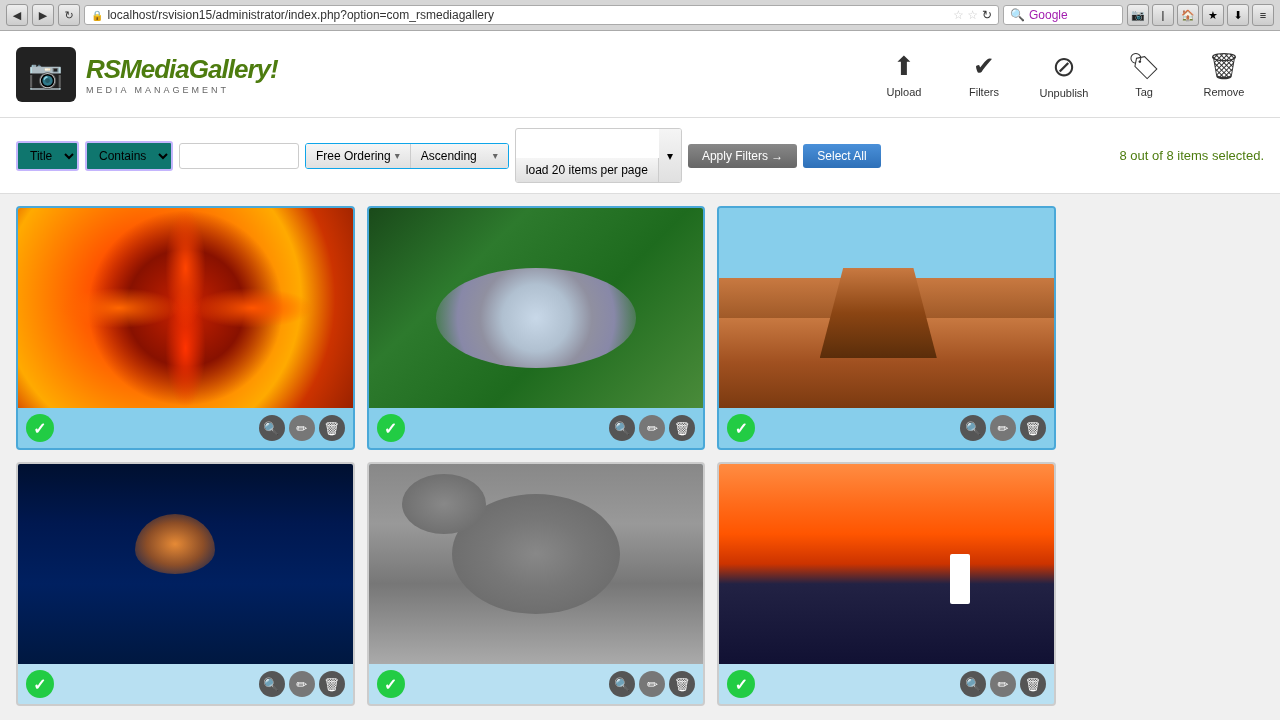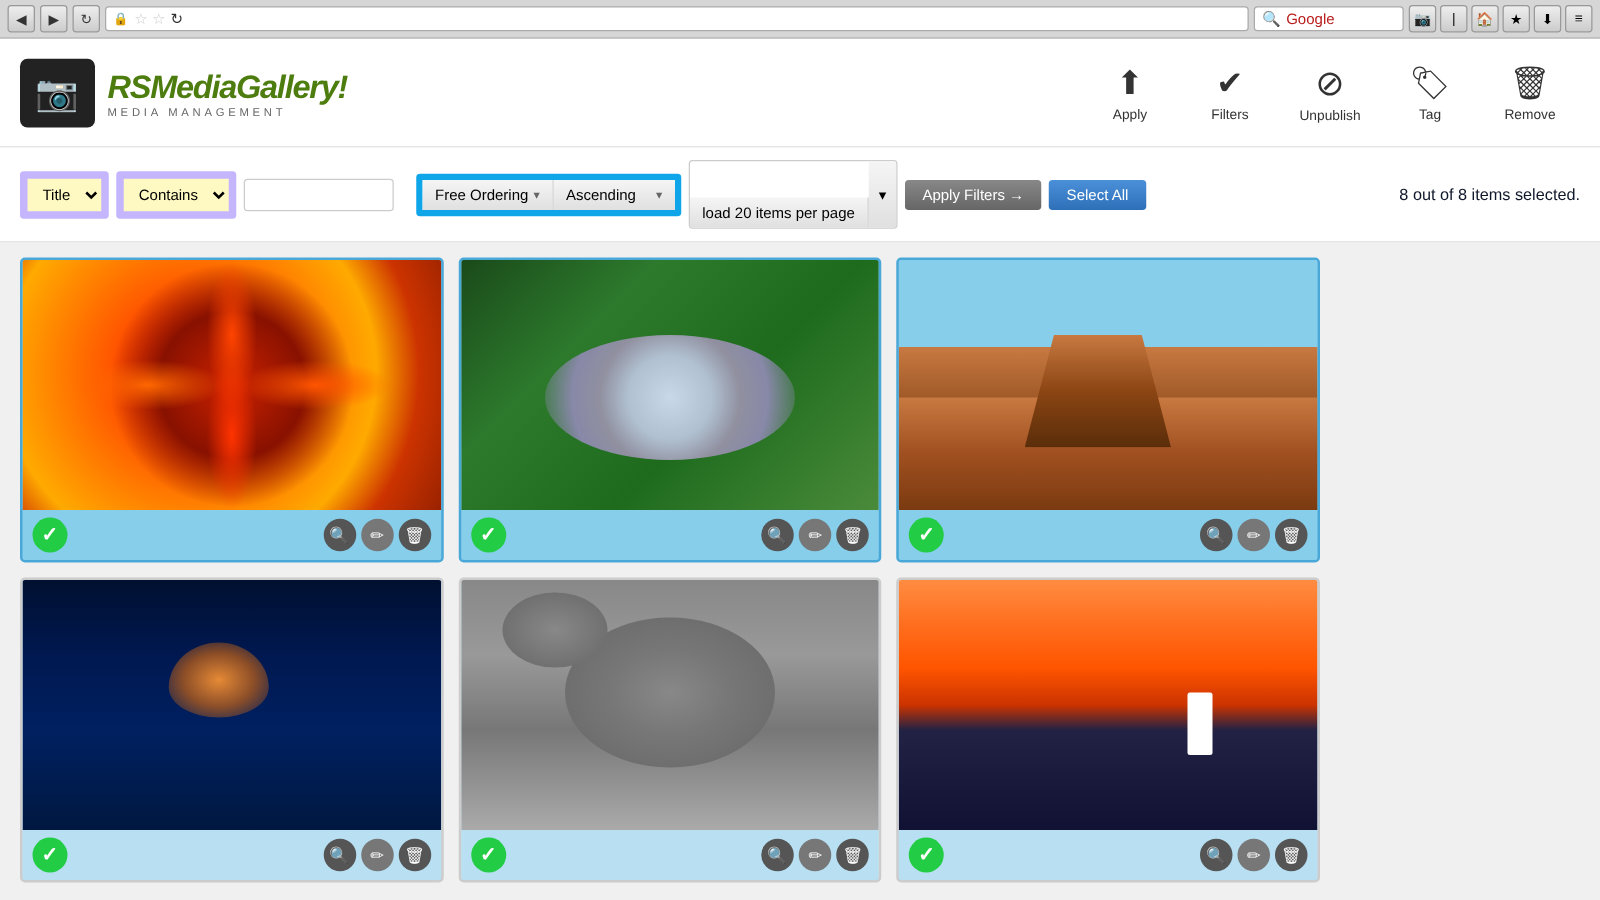--- a/index.html
+++ b/index.html
@@ -110,39 +110,38 @@
     .filter-bar {
       background: white;
       border-bottom: 1px solid #ddd;
       padding: 10px 16px;
       display: flex;
       align-items: center;
       gap: 6px;
     }
     .filter-select {
       padding: 5px 8px;
-      border: 6px solid #c4b5fd;
-      border-radius: 3px;
-      background: #fef9c3;
+      border: 2px solid #c4b5fd;
+      border-radius: 3px;
+      background: #0f766e;
       font-size: 12px;
       cursor: pointer;
     }
     .filter-input {
       padding: 5px 8px;
       border: 1px solid #ccc;
       border-radius: 3px;
       width: 120px;
       font-size: 12px;
     }
     .ordering-group {
       display: flex;
-      border: 5px solid #0ea5e9;
+      border: 1px solid #0ea5e9;
       border-radius: 3px;
       overflow: hidden;
-      margin-left: 12px;
     }
     .ordering-btn {
       padding: 5px 10px;
       background: linear-gradient(to bottom, #f5f5f5, #e0e0e0);
       border: none;
       border-right: 1px solid #ccc;
       font-size: 12px;
       cursor: pointer;
       display: flex; align-items: center; gap: 4px;
     }
@@ -187,21 +186,21 @@
       background: linear-gradient(to bottom, #4a90d9, #2e70b8);
       color: white;
       border: none;
       border-radius: 3px;
       font-size: 12px;
       cursor: pointer;
     }
     .items-selected {
       margin-left: auto;
       font-size: 13px;
-      color: #0f172a;
+      color: #4d7c0f;
     }
 
     
     .gallery-container {
       padding: 12px 16px;
       background: #f0f0f0;
     }
     .gallery-grid {
       display: grid;
       grid-template-columns: repeat(3, 1fr);
@@ -355,27 +354,28 @@
   </style>
 </head>
 <body>
 
 <div class="browser-chrome">
   <div class="nav-btn">◀</div>
   <div class="nav-btn">▶</div>
   <div class="nav-btn">↻</div>
   <div class="address-bar">
     <span class="address-icon">🔒</span>
+    <span class="address-text">localhost/rsvision15/administrator/index.php?option=com_rsmediagallery</span>
     <div class="star-icons">☆ ☆</div>
     <span>↻</span>
   </div>
   <div class="browser-right">
     <div class="search-bar">
       <span>🔍</span>
-      <span style="margin-left:4px;font-size:12px;color:#b91c1c">Google</span>
+      <span style="margin-left:4px;font-size:12px;color:#a21caf">Google</span>
     </div>
     <div class="toolbar-icons">
       <div class="tb-icon">📷</div>
       <div class="tb-icon">|</div>
       <div class="tb-icon">🏠</div>
       <div class="tb-icon">★</div>
       <div class="tb-icon">⬇</div>
       <div class="tb-icon">≡</div>
     </div>
   </div>
@@ -387,21 +387,21 @@
       <span style="font-size:28px;">📷</span>
     </div>
     <div class="logo-text">
       <div class="logo-title">RSMediaGallery!</div>
       <div class="logo-subtitle">MEDIA MANAGEMENT</div>
     </div>
   </div>
   <div class="header-actions">
     <button class="header-btn">
       <span class="header-btn-icon">⬆</span>
-      <span>Apply</span>
+      <span>Upload</span>
     </button>
     <button class="header-btn">
       <span class="header-btn-icon">✔</span>
       <span>Filters</span>
     </button>
     <button class="header-btn">
       <span class="header-btn-icon" style="font-size:28px;">⊘</span>
       <span>Unpublish</span>
     </button>
     <button class="header-btn">

